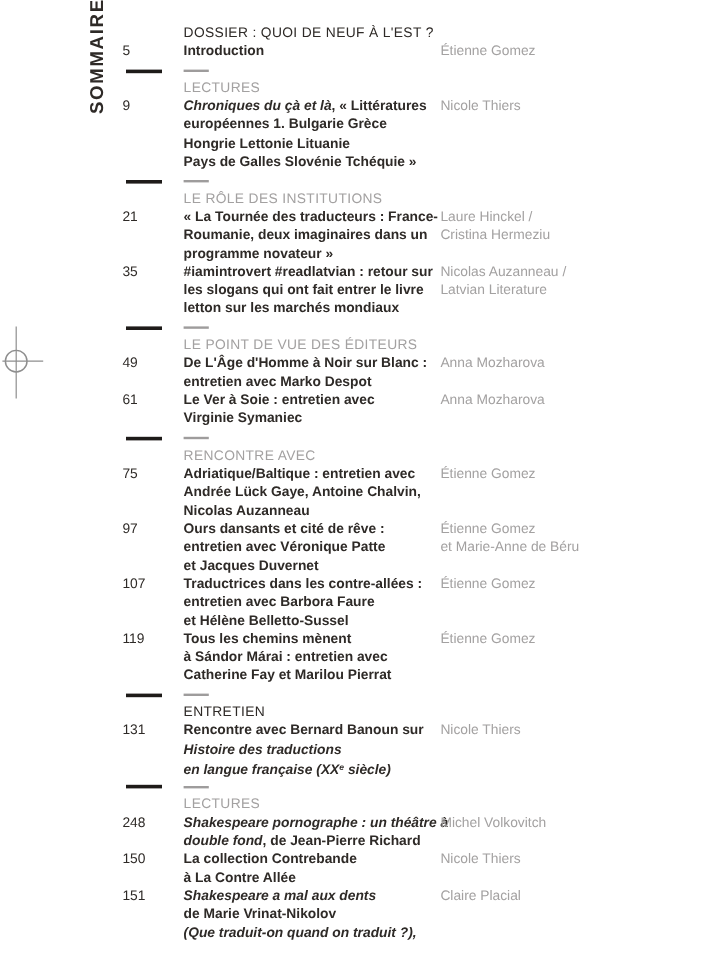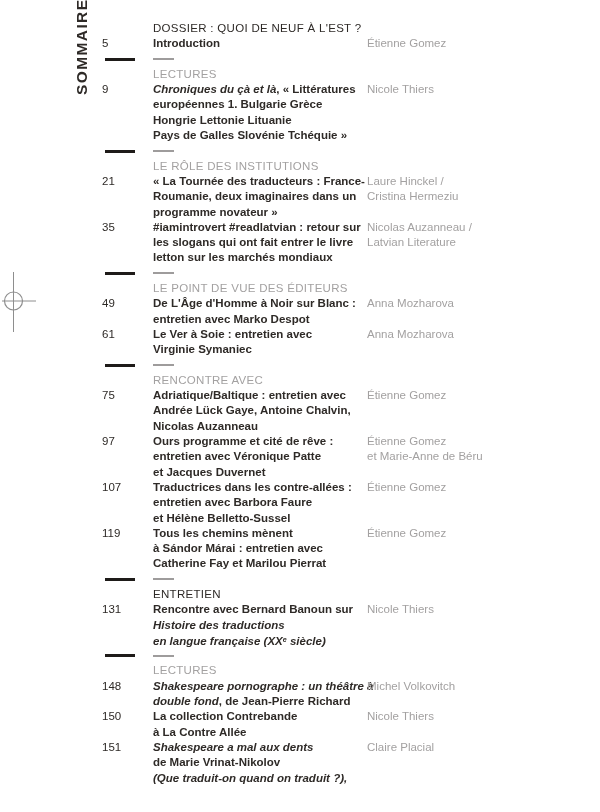--- a/index.html
+++ b/index.html
@@ -168,21 +168,21 @@
             <div class="tline"><span class="">Andrée Lück Gaye, Antoine Chalvin,</span></div>
             <div class="tline"><span class="">Nicolas Auzanneau</span></div>
           </div>
           <div class="authors">
             <div class="aline">Étienne Gomez</div>
           </div>
         </div>
         <div class="entry">
           <span class="pagenum">97</span>
           <div class="title">
-            <div class="tline"><span class="">Ours programme et cité de rêve :</span></div>
+            <div class="tline"><span class="">Ours dansants et cité de rêve :</span></div>
             <div class="tline"><span class="">entretien avec Véronique Patte</span></div>
             <div class="tline"><span class="">et Jacques Duvernet</span></div>
           </div>
           <div class="authors">
             <div class="aline">Étienne Gomez</div>
             <div class="aline">et Marie-Anne de Béru</div>
           </div>
         </div>
         <div class="entry">
           <span class="pagenum">107</span>
@@ -225,21 +225,21 @@
           </div>
         </div>
         <div class="divider">
           <span class="rule-dark"></span>
           <span class="rule-gray"></span>
         </div>
       </div>
       <div class="section">
         <div class="hline muted">LECTURES</div>
         <div class="entry">
-          <span class="pagenum">148</span>
+          <span class="pagenum">248</span>
           <div class="title">
             <div class="tline"><span class="it">Shakespeare pornographe : un théâtre à</span></div>
             <div class="tline"><span class="it">double fond</span><span class="">, de Jean-Pierre Richard</span></div>
           </div>
           <div class="authors">
             <div class="aline">Michel Volkovitch</div>
           </div>
         </div>
         <div class="entry">
           <span class="pagenum">150</span>

